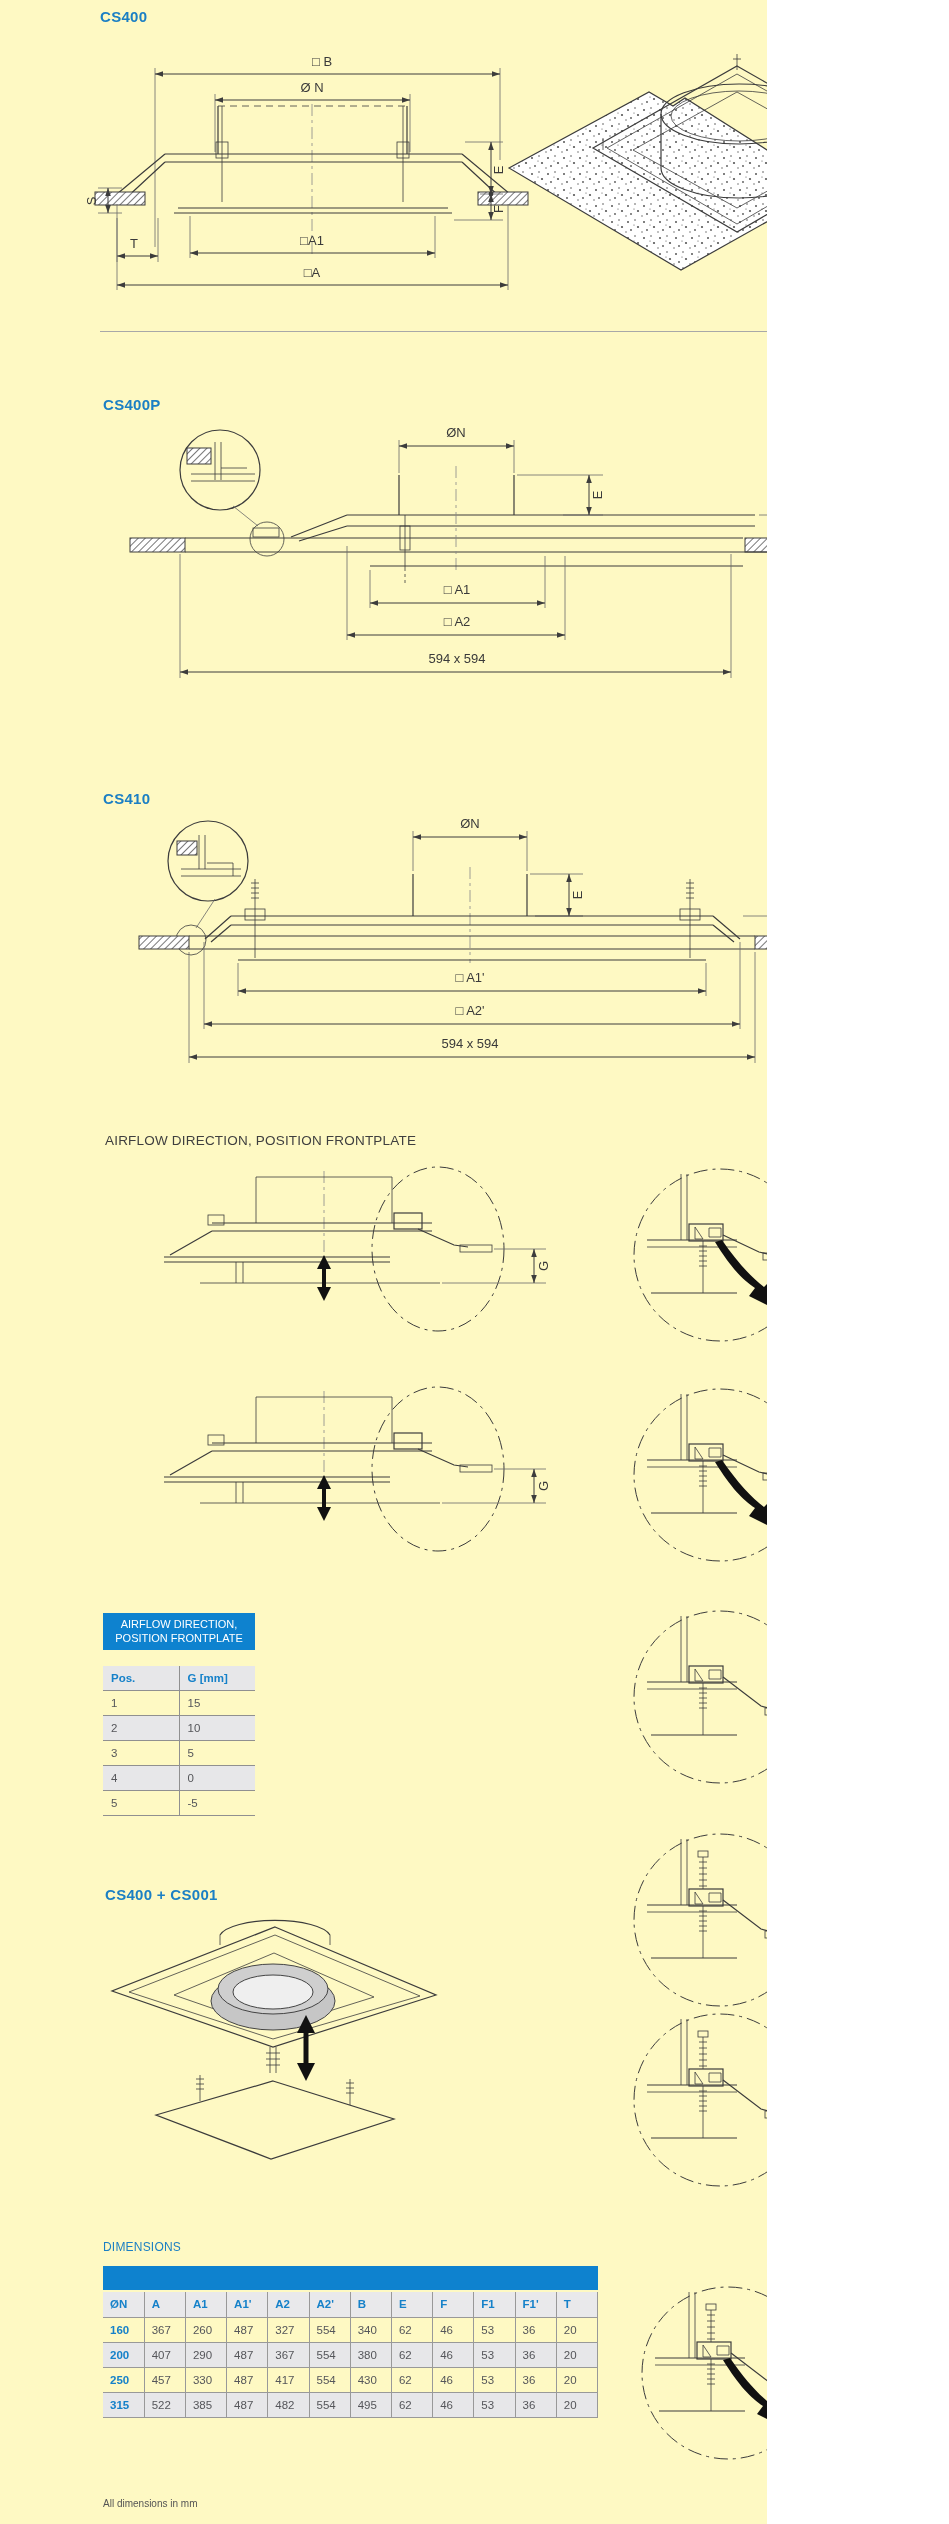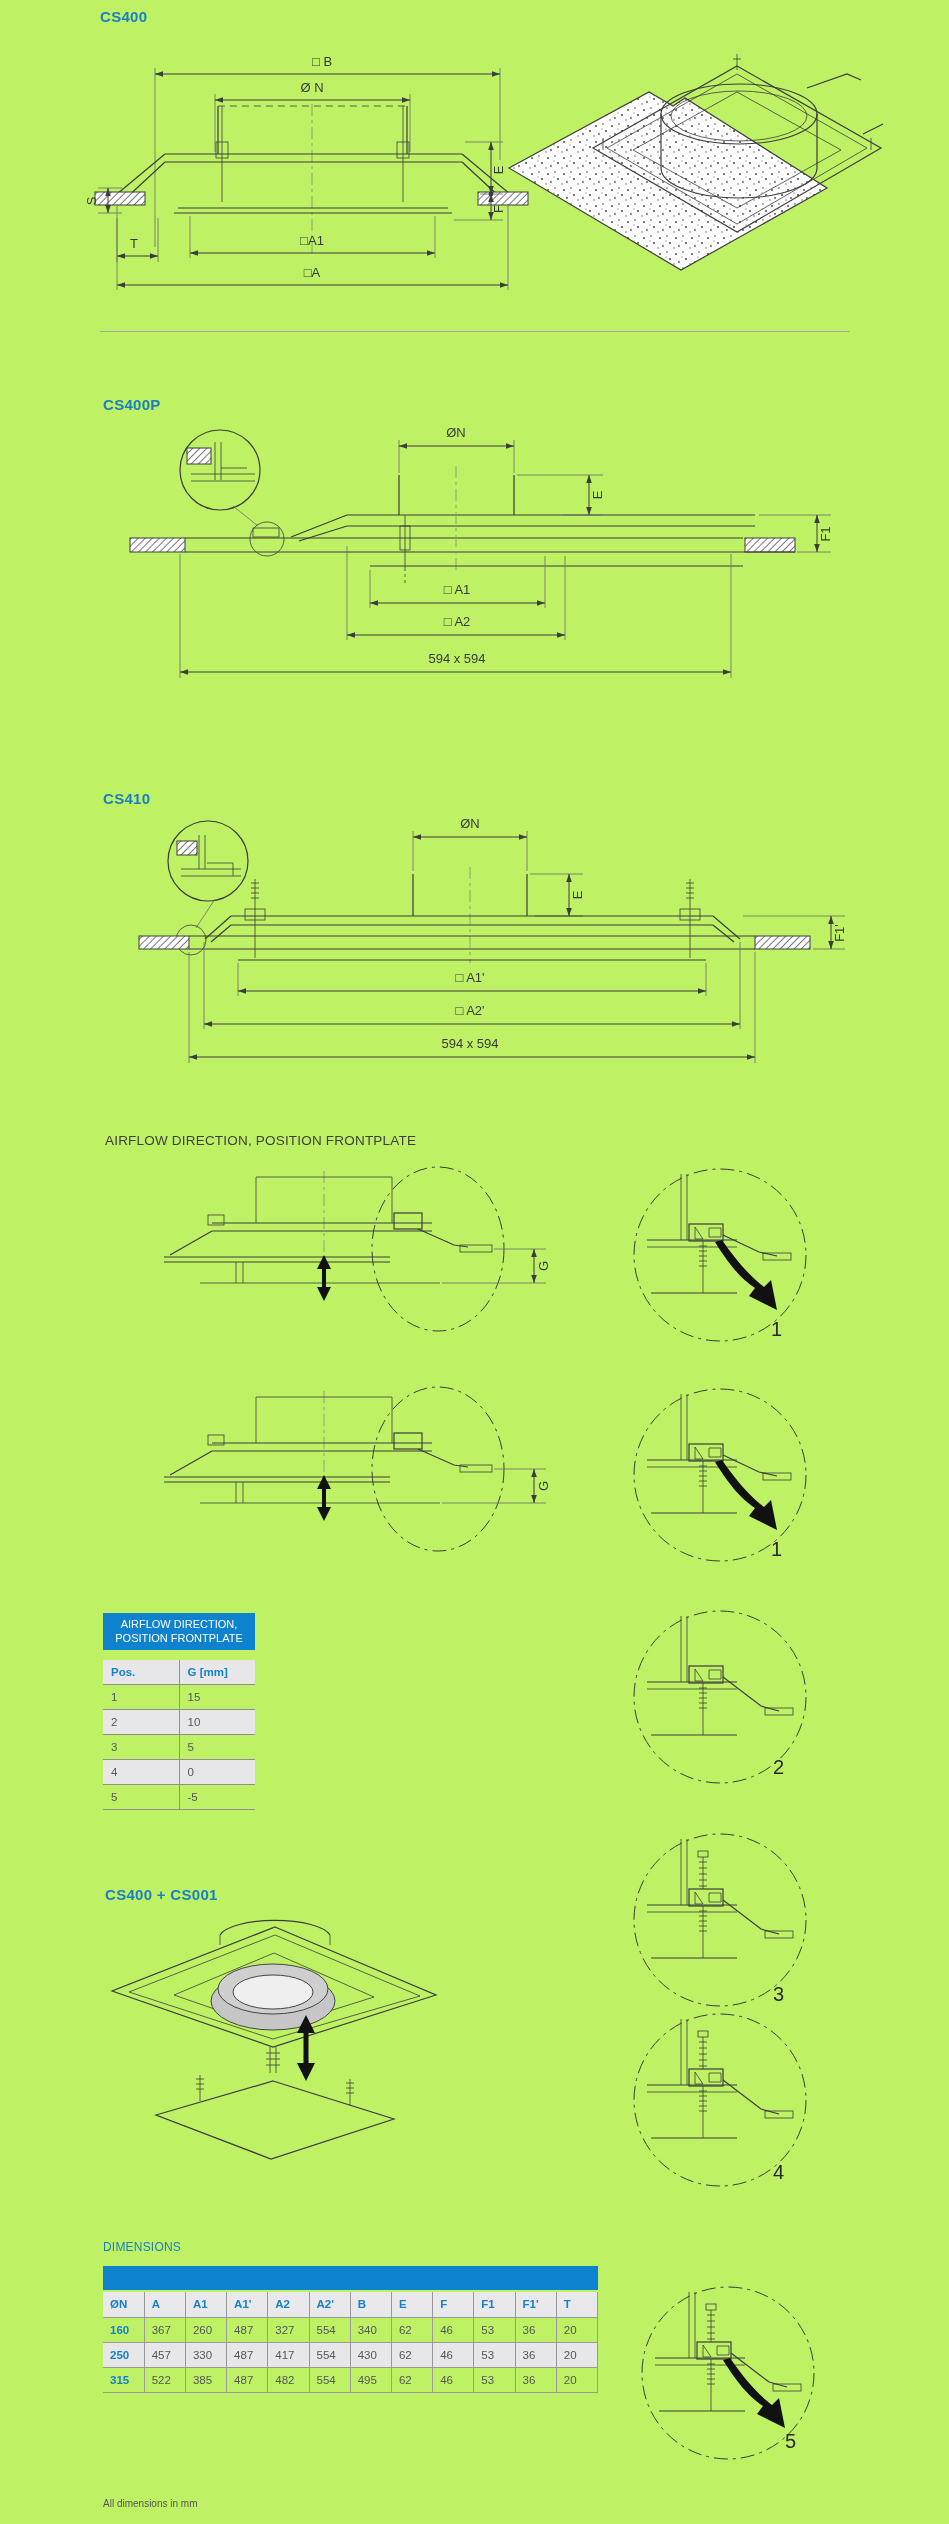--- a/index.html
+++ b/index.html
@@ -1,17 +1,17 @@
 <!DOCTYPE html>
 <html><head>
 <meta charset="utf-8">
 <style>
 *{box-sizing:border-box}
 body{margin:0;background:#fff;font-family:"Liberation Sans",sans-serif}
-#page{position:relative;width:949px;height:2524px;background:#bef264;overflow:hidden}
+#page{position:relative;width:767px;height:2524px;background:#fef9c3;overflow:hidden}
 .abs{position:absolute}
 .ptitle{color:#1b7fc4;font-size:15px;font-weight:bold;letter-spacing:.3px}
 .sechead{color:#3f3f3f;font-size:13.5px;font-weight:normal;letter-spacing:.2px}
 .bluehead{color:#1b7fc4;font-size:12px;font-weight:normal;letter-spacing:.2px}
 .divider{height:1px;background:#a8a8a8}
 .footer{font-size:10px;color:#555}
 svg{display:block;overflow:visible}
 svg text{font-family:"Liberation Sans",sans-serif;font-size:13px;fill:#3a3a3a}
 svg text.num{font-size:20px;fill:#2a2a2a}
 .ln{stroke:#3c3c3c;stroke-width:1.2;fill:none}
@@ -19,21 +19,21 @@
 .ext{stroke:#6a6a6a;stroke-width:.8;fill:none}
 .dim{stroke:#3c3c3c;stroke-width:1;fill:none}
 .cl{stroke:#888;stroke-width:.8;fill:none;stroke-dasharray:12 4 3 4}
 .dc{stroke:#3c3c3c;stroke-width:1;fill:none;stroke-dasharray:14 5 3 5}
 .hatch{fill:url(#hatch);stroke:#3c3c3c;stroke-width:1}
 .spk{fill:url(#speckle);stroke:#3c3c3c;stroke-width:1.2}
 table{border-collapse:collapse}
 
 .aftwrap{width:152px}
 .afthead{background:#0e82cf;color:#fff;font-weight:normal;font-size:11px;text-align:center;padding:4px 2px;line-height:1.3}
-.aft{width:152px;font-size:11.5px;margin-top:10px}
+.aft{width:152px;font-size:11.5px;margin-top:16px}
 .aft td{height:25px;padding:0 0 0 8px;color:#55565a;border-bottom:1px solid #909090}
 .aft td:first-child{border-right:1px solid #909090;width:76px}
 .aft tr.h td{color:#1581c9;font-weight:bold;background:#e7e7e9}
 .aft tr:nth-child(odd):not(.h) td{background:#e7e7e9}
 
 .dimband{height:24px;background:#0e82cf;width:495px}
 .dimt{width:495px;font-size:11.5px;table-layout:fixed;margin-top:2px}
 .dimt td{height:25px;padding:0 0 0 7px;color:#55565a;border-bottom:1px solid #999;border-right:1px solid #999;overflow:hidden}
 .dimt td.c1{color:#1581c9;font-weight:bold}
 .dimt tr.h td{color:#1581c9;font-weight:bold;background:#e9e9eb}
@@ -372,20 +372,34 @@
       <td>327</td>
       <td>554</td>
       <td>340</td>
       <td>62</td>
       <td>46</td>
       <td>53</td>
       <td>36</td>
       <td>20</td>
     </tr>
     <tr>
+      <td class="c1">200</td>
+      <td>407</td>
+      <td>290</td>
+      <td>487</td>
+      <td>367</td>
+      <td>554</td>
+      <td>380</td>
+      <td>62</td>
+      <td>46</td>
+      <td>53</td>
+      <td>36</td>
+      <td>20</td>
+    </tr>
+    <tr>
       <td class="c1">250</td>
       <td>457</td>
       <td>330</td>
       <td>487</td>
       <td>417</td>
       <td>554</td>
       <td>430</td>
       <td>62</td>
       <td>46</td>
       <td>53</td>

